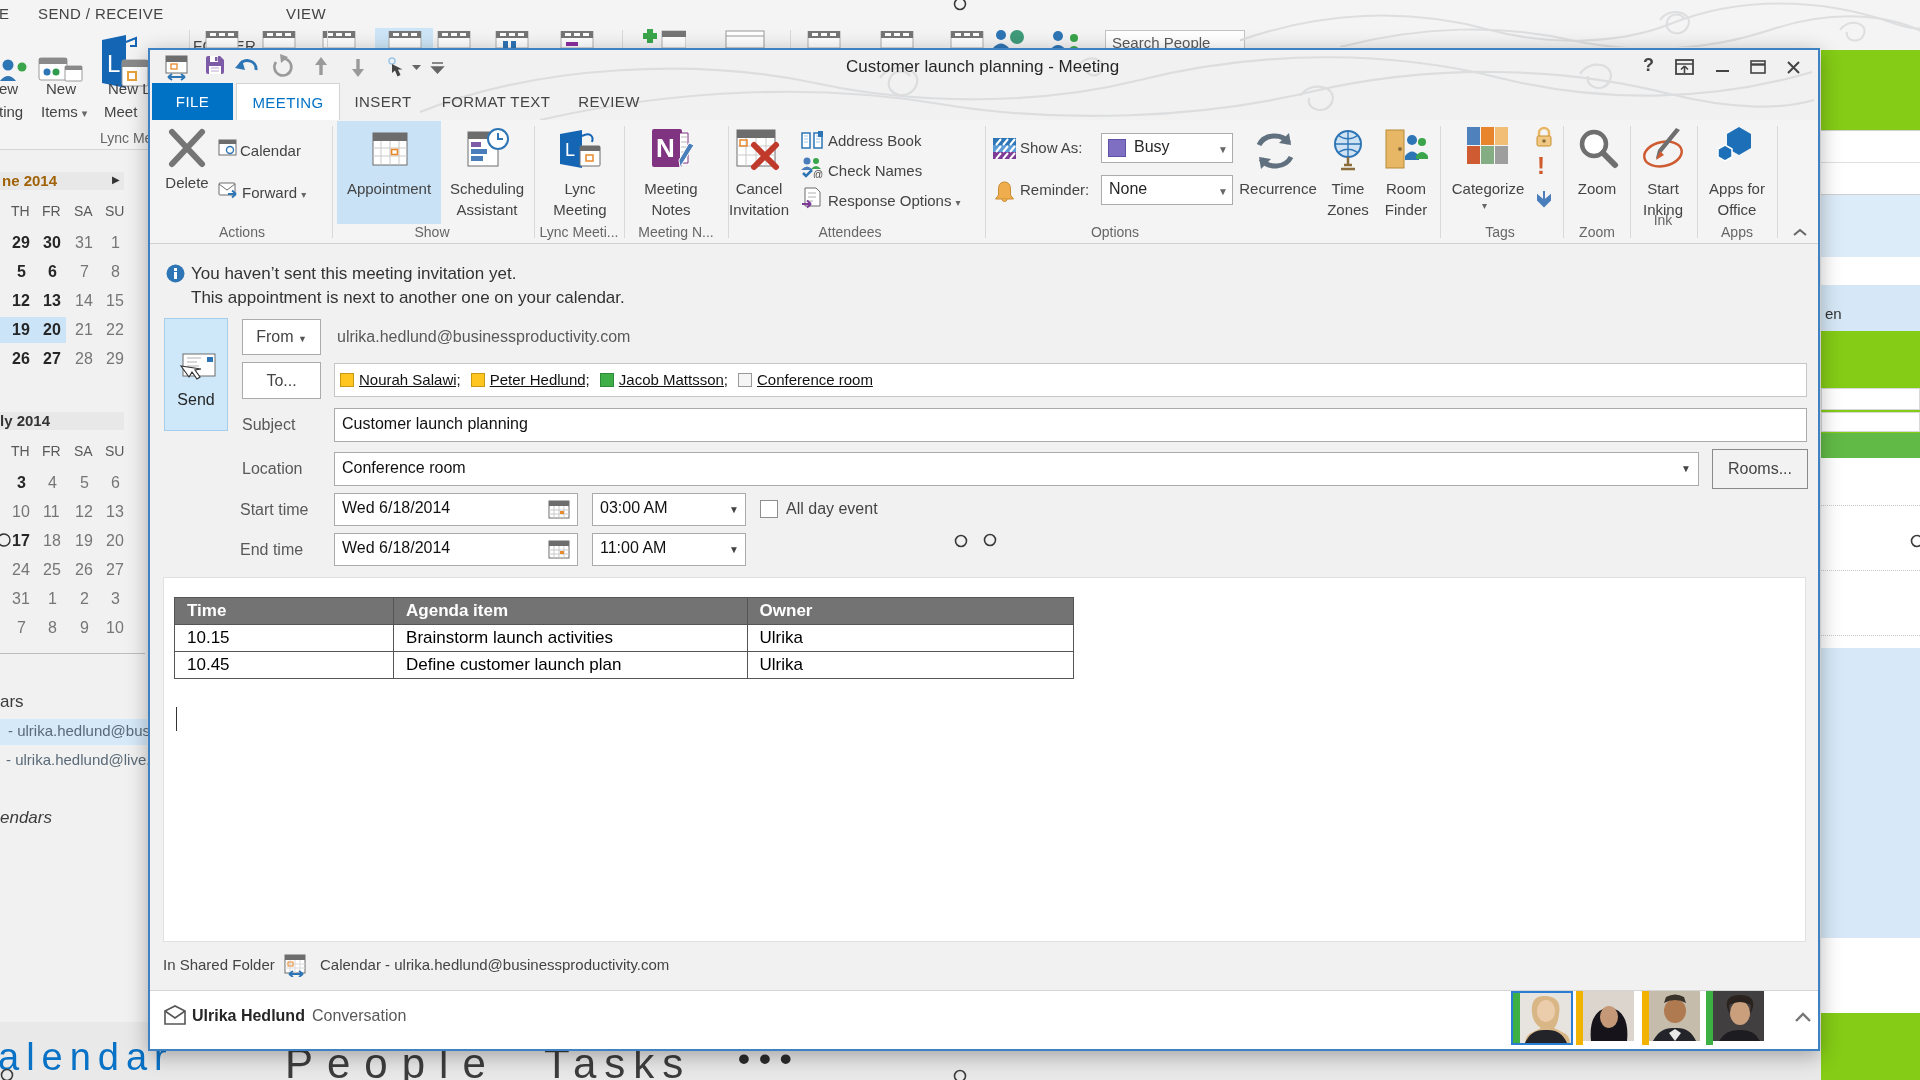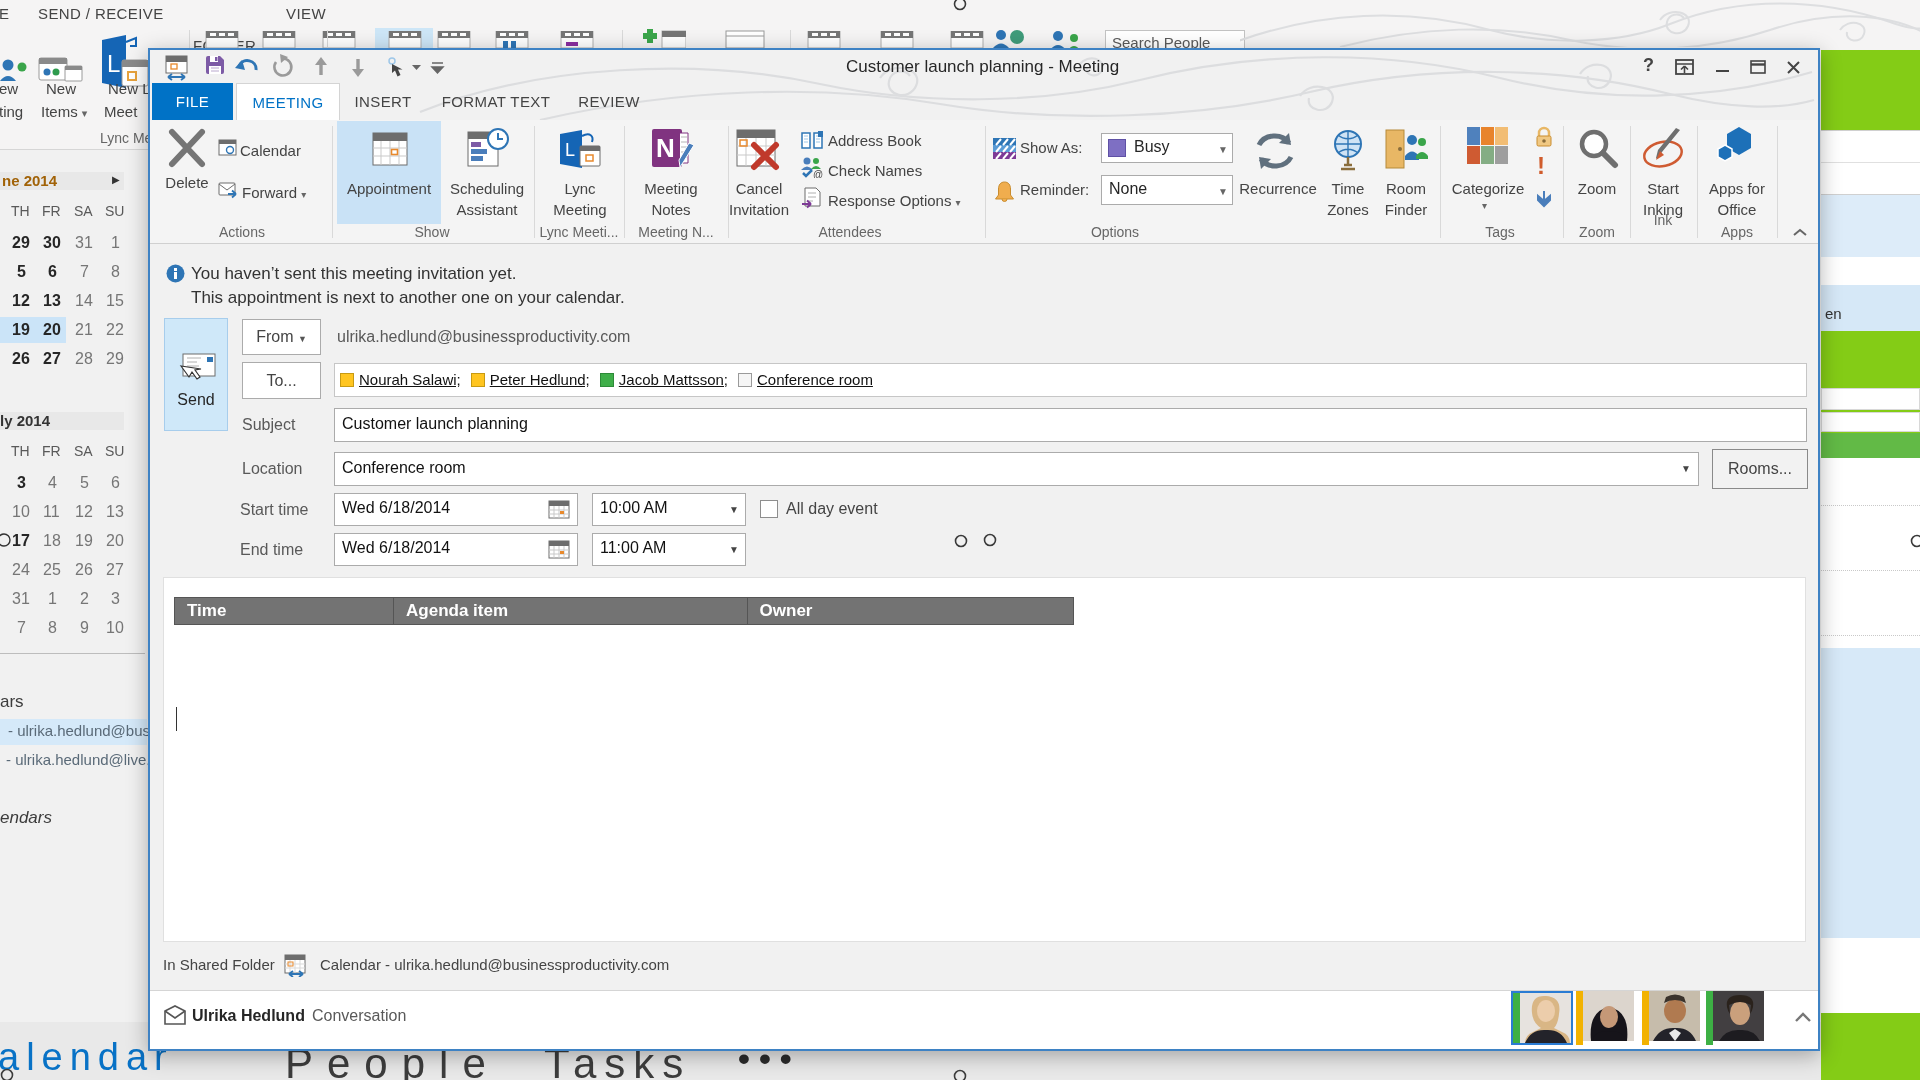--- a/index.html
+++ b/index.html
@@ -528,21 +528,21 @@
 <div class="abs" style="left:342px;top:499px;font-size:16px;color:#111;">Wed 6/18/2014</div>
 <svg class="abs" style="left:548px;top:499px;" width="22" height="20">
     <rect x="1" y="2" width="20" height="17" fill="#fff" stroke="#6d6d6d"></rect>
     <rect x="1" y="2" width="20" height="5" fill="#6d6d6d"></rect>
     <g stroke="#c9c9c9">
       <path d="M1 11 h20 M1 15 h20 M6 7 v12 M11 7 v12 M16 7 v12"></path>
     </g>
     <rect x="12" y="12" width="4" height="3" fill="#e8892c"></rect>
   </svg>
 <div class="abs" style="left:592px;top:493px;width:154px;height:33px;background:#fff;border:1px solid #ababab;"></div>
-<div class="abs" style="left:600px;top:499px;font-size:16px;color:#111;">10:00 AM</div>
+<div class="abs" style="left:600px;top:499px;font-size:16px;color:#111;">03:00 AM</div>
 <div class="abs" style="left:729px;top:504px;font-size:10px;color:#444;">▼</div>
 <div class="lbl" style="left:240px;top:541px;">End time</div>
 <div class="abs" style="left:334px;top:533px;width:244px;height:33px;background:#fff;border:1px solid #ababab;"></div>
 <div class="abs" style="left:342px;top:539px;font-size:16px;color:#111;">Wed 6/18/2014</div>
 <svg class="abs" style="left:548px;top:539px;" width="22" height="20">
     <rect x="1" y="2" width="20" height="17" fill="#fff" stroke="#6d6d6d"></rect>
     <rect x="1" y="2" width="20" height="5" fill="#6d6d6d"></rect>
     <g stroke="#c9c9c9">
       <path d="M1 11 h20 M1 15 h20 M6 7 v12 M11 7 v12 M16 7 v12"></path>
     </g>
@@ -553,20 +553,30 @@
 <div class="abs" style="left:729px;top:544px;font-size:10px;color:#444;">▼</div>
 <div class="abs" style="left:760px;top:500px;width:18px;height:18px;background:#fff;border:1px solid #8e8e8e;"></div>
 <div class="abs" style="left:786px;top:500px;font-size:16px;color:#444;">All day event</div>
 <div class="abs" style="left:163px;top:577px;width:1643px;height:365px;background:#fff;border:1px solid #e0e0e0;"></div>
 <table class="abs" style="left:174px;top:597px;border-collapse:collapse;font-size:17px;color:#000;table-layout:fixed;width:900px;">
 <tbody>
       <tr style="background:#737373;color:#fff;font-weight:bold;height:27px;">
 <td style="border:1px solid #555;width:202px;padding-left:12px;">Time</td>
 <td style="border:1px solid #555;width:326px;padding-left:12px;">Agenda item</td>
 <td style="border:1px solid #555;width:301px;padding-left:12px;">Owner</td>
+      </tr>
+<tr style="height:27px;">
+        <td style="border:1px solid #555;padding-left:12px;">10.15</td>
+        <td style="border:1px solid #555;padding-left:12px;">Brainstorm launch activities</td>
+        <td style="border:1px solid #555;padding-left:12px;">Ulrika</td>
+      </tr>
+<tr style="height:27px;">
+        <td style="border:1px solid #555;padding-left:12px;">10.45</td>
+        <td style="border:1px solid #555;padding-left:12px;">Define customer launch plan</td>
+        <td style="border:1px solid #555;padding-left:12px;">Ulrika</td>
       </tr>
 </tbody>
   </table>
 <div class="abs" style="left:176px;top:707px;width:1px;height:24px;background:#333;"></div>
 <div class="abs" style="left:163px;top:956px;font-size:15px;color:#444;">In Shared Folder</div>
 <svg class="abs" style="left:283px;top:953px;" width="26" height="24">
     <rect x="2" y="2" width="20" height="18" fill="#fff" stroke="#6d6d6d"></rect>
     <rect x="2" y="2" width="20" height="5" fill="#6d6d6d"></rect>
     <g stroke="#d9d9d9">
       <path d="M2 11 h20 M2 15 h20 M7 7 v13 M12 7 v13 M17 7 v13"></path>

